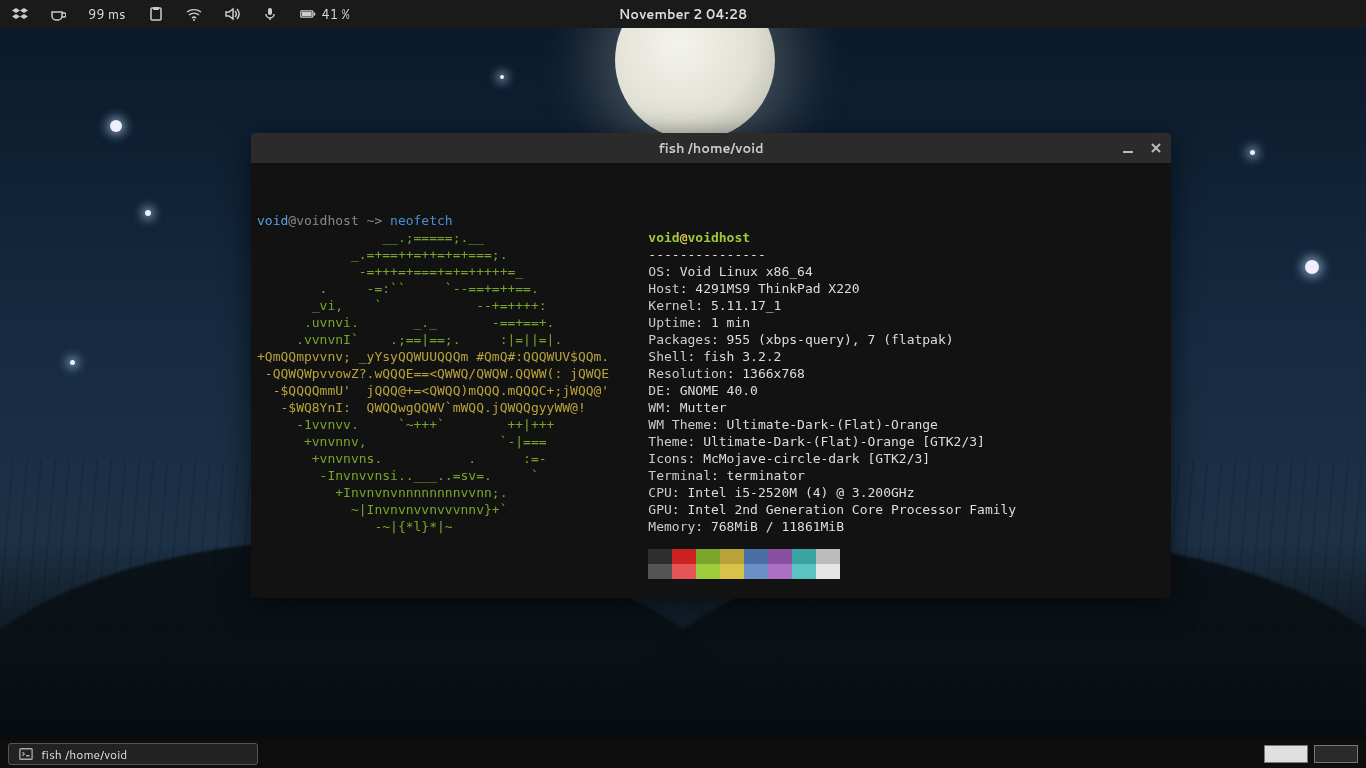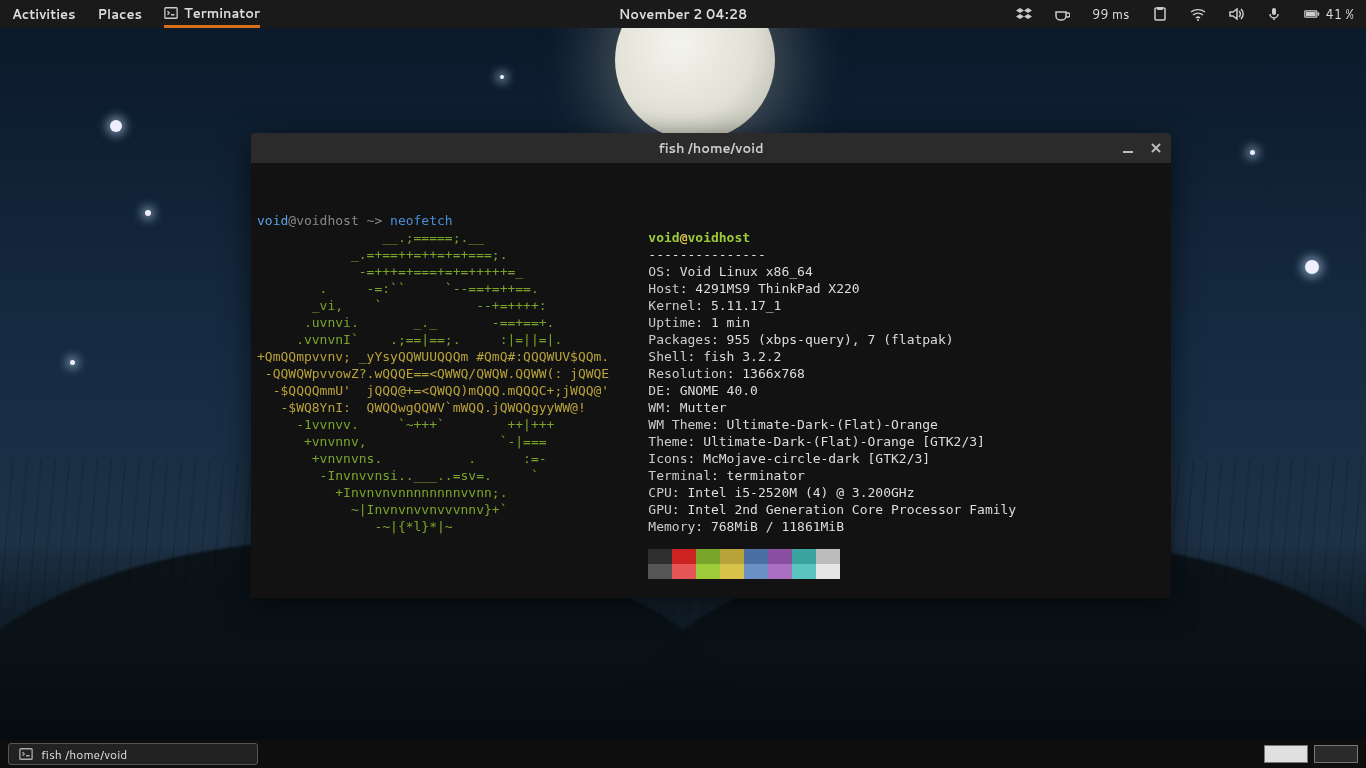--- a/index.html
+++ b/index.html
@@ -97,31 +97,20 @@
   <div class="star" style="top:360px;left:70px;width:5px;height:5px"></div>
   <div class="star" style="top:75px;left:500px;width:4px;height:4px"></div>
   <div class="star" style="top:260px;left:1305px;width:14px;height:14px"></div>
   <div class="star" style="top:150px;left:1250px;width:5px;height:5px"></div>
   <div class="hill l"></div>
   <div class="hill r"></div>
   <div class="treeline"></div>
 </div>
 
 <div class="topbar">
-  <div class="tb-left">
-    <div class="tb-item">Activities</div>
-    <div class="tb-item">Places</div>
-    <div class="tb-item app-underline">
-      <svg viewBox="0 0 16 16">
-          <rect x="1" y="2" width="14" height="12" rx="1" fill="none" stroke="#ccc" stroke-width="1.5"></rect>
-          <path d="M4 6l2 2-2 2M8 10h4" stroke="#ccc" stroke-width="1.5" fill="none"></path>
-        </svg>
-      <span>Terminator</span>
-    </div>
-  </div>
   <div class="tb-center tb-item">November 2  04:28</div>
   <div class="tb-right">
     <div class="tb-item">
       <svg viewBox="0 0 16 16">
           <path d="M4 2l4 2.5L4 7 0 4.5zM12 2l4 2.5L12 7 8 4.5zM4 8l4 2.5L4 13 0 10.5zM12 8l4 2.5L12 13 8 10.5z"></path>
         </svg>
     </div>
     <div class="tb-item">
       <svg viewBox="0 0 16 16">
           <path d="M2 6h10v4a4 4 0 01-4 4H6a4 4 0 01-4-4zM12 7h2a1 1 0 010 4h-2" fill="none" stroke="#ccc" stroke-width="1.5"></path>

